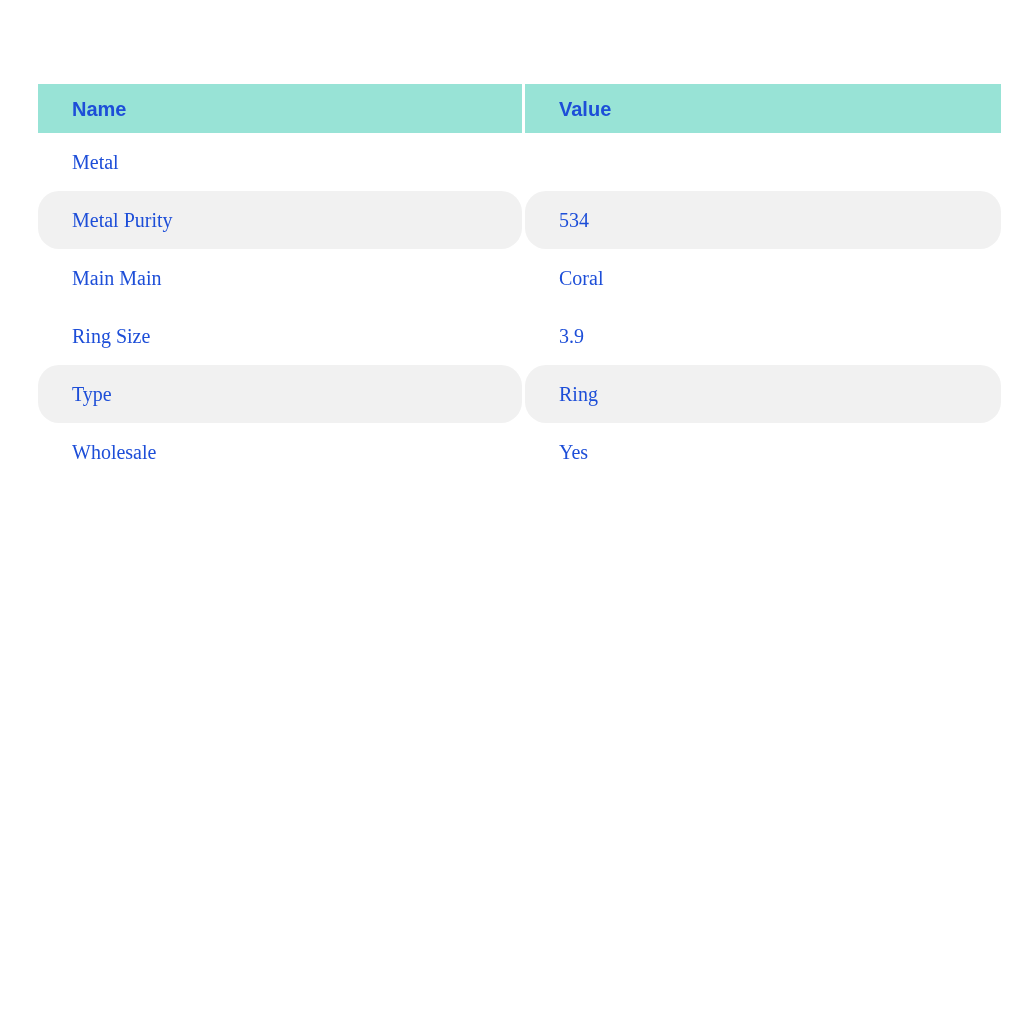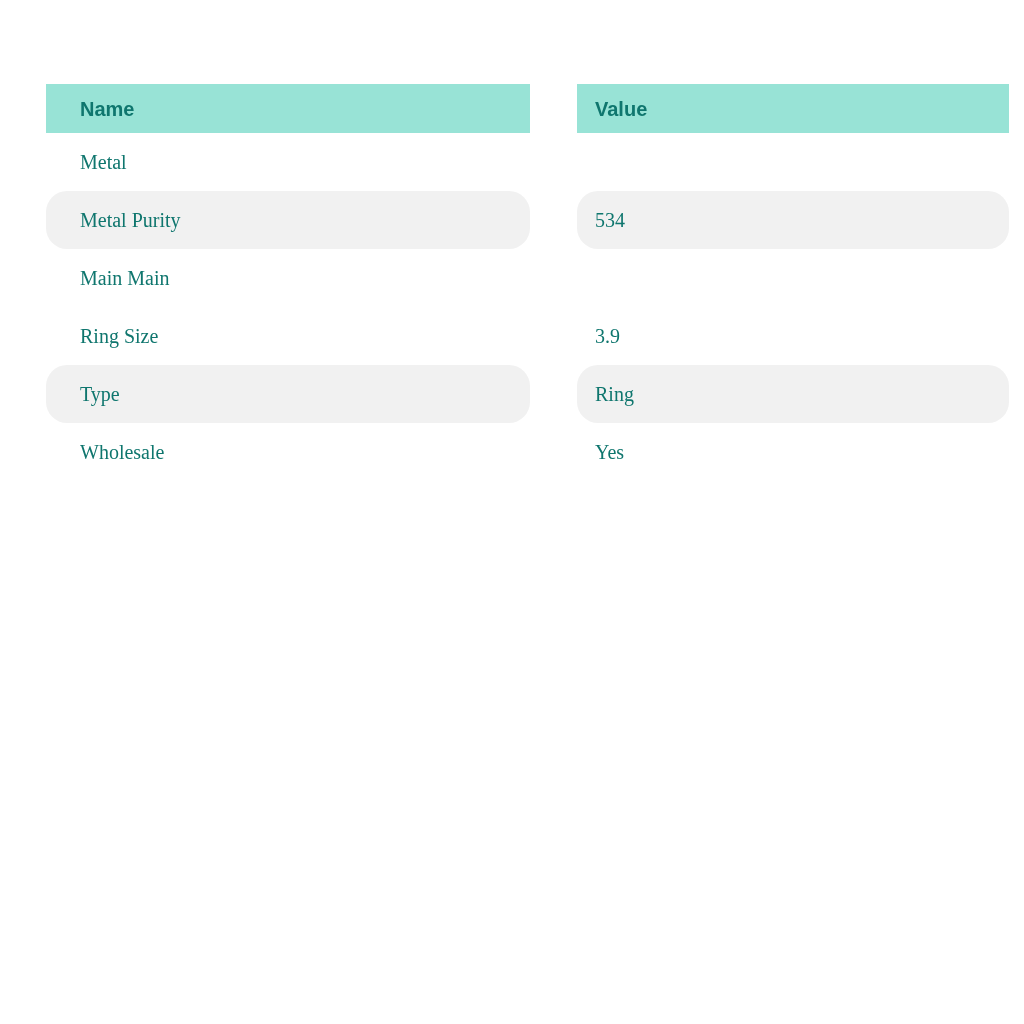--- a/index.html
+++ b/index.html
@@ -7,24 +7,24 @@
     padding: 0;
     background: #ffffff;
     width: 1024px;
     height: 1024px;
     font-family: "Liberation Sans", "DejaVu Sans", sans-serif;
     -webkit-font-smoothing: antialiased;
   }
 
   .spec-table {
     position: absolute;
-    left: 46px;
+    left: 38px;
     top: 84px;
     width: 963px;
-    color: #0f766e;
+    color: #1d4ed8;
   }
 
   .row {
     display: grid;
     grid-template-columns: 484px 476px;
     column-gap: 3px;
     background: #ffffff; 
   }
 
   .row .cell {
@@ -52,21 +52,21 @@
   .body-row .cell {
     height: 58px;
     font-family: Liberation Serif, serif;
   }
   .body-row.alt .cell {
     background: #f1f1f1;
     border-radius: 21px;
   }
 
   .cell.name-col  { padding-left: 34px; }
-  .cell.value-col { padding-left: 18px; margin-left: 44px; }
+  .cell.value-col { padding-left: 34px; }
 </style>
 </head>
 <body>
 
 <div class="spec-table">
 
   <div class="row header-row">
     <div class="cell name-col">Name</div>
     <div class="cell value-col">Value</div>
   </div>
@@ -75,20 +75,21 @@
     <div class="cell name-col">Metal</div>
   </div>
 
   <div class="row body-row alt">
     <div class="cell name-col">Metal Purity</div>
     <div class="cell value-col">534</div>
   </div>
 
   <div class="row body-row">
     <div class="cell name-col">Main Main</div>
+    <div class="cell value-col">Coral</div>
   </div>
 
 
   <div class="row body-row">
     <div class="cell name-col">Ring Size</div>
     <div class="cell value-col">3.9</div>
   </div>
 
   <div class="row body-row alt">
     <div class="cell name-col">Type</div>

